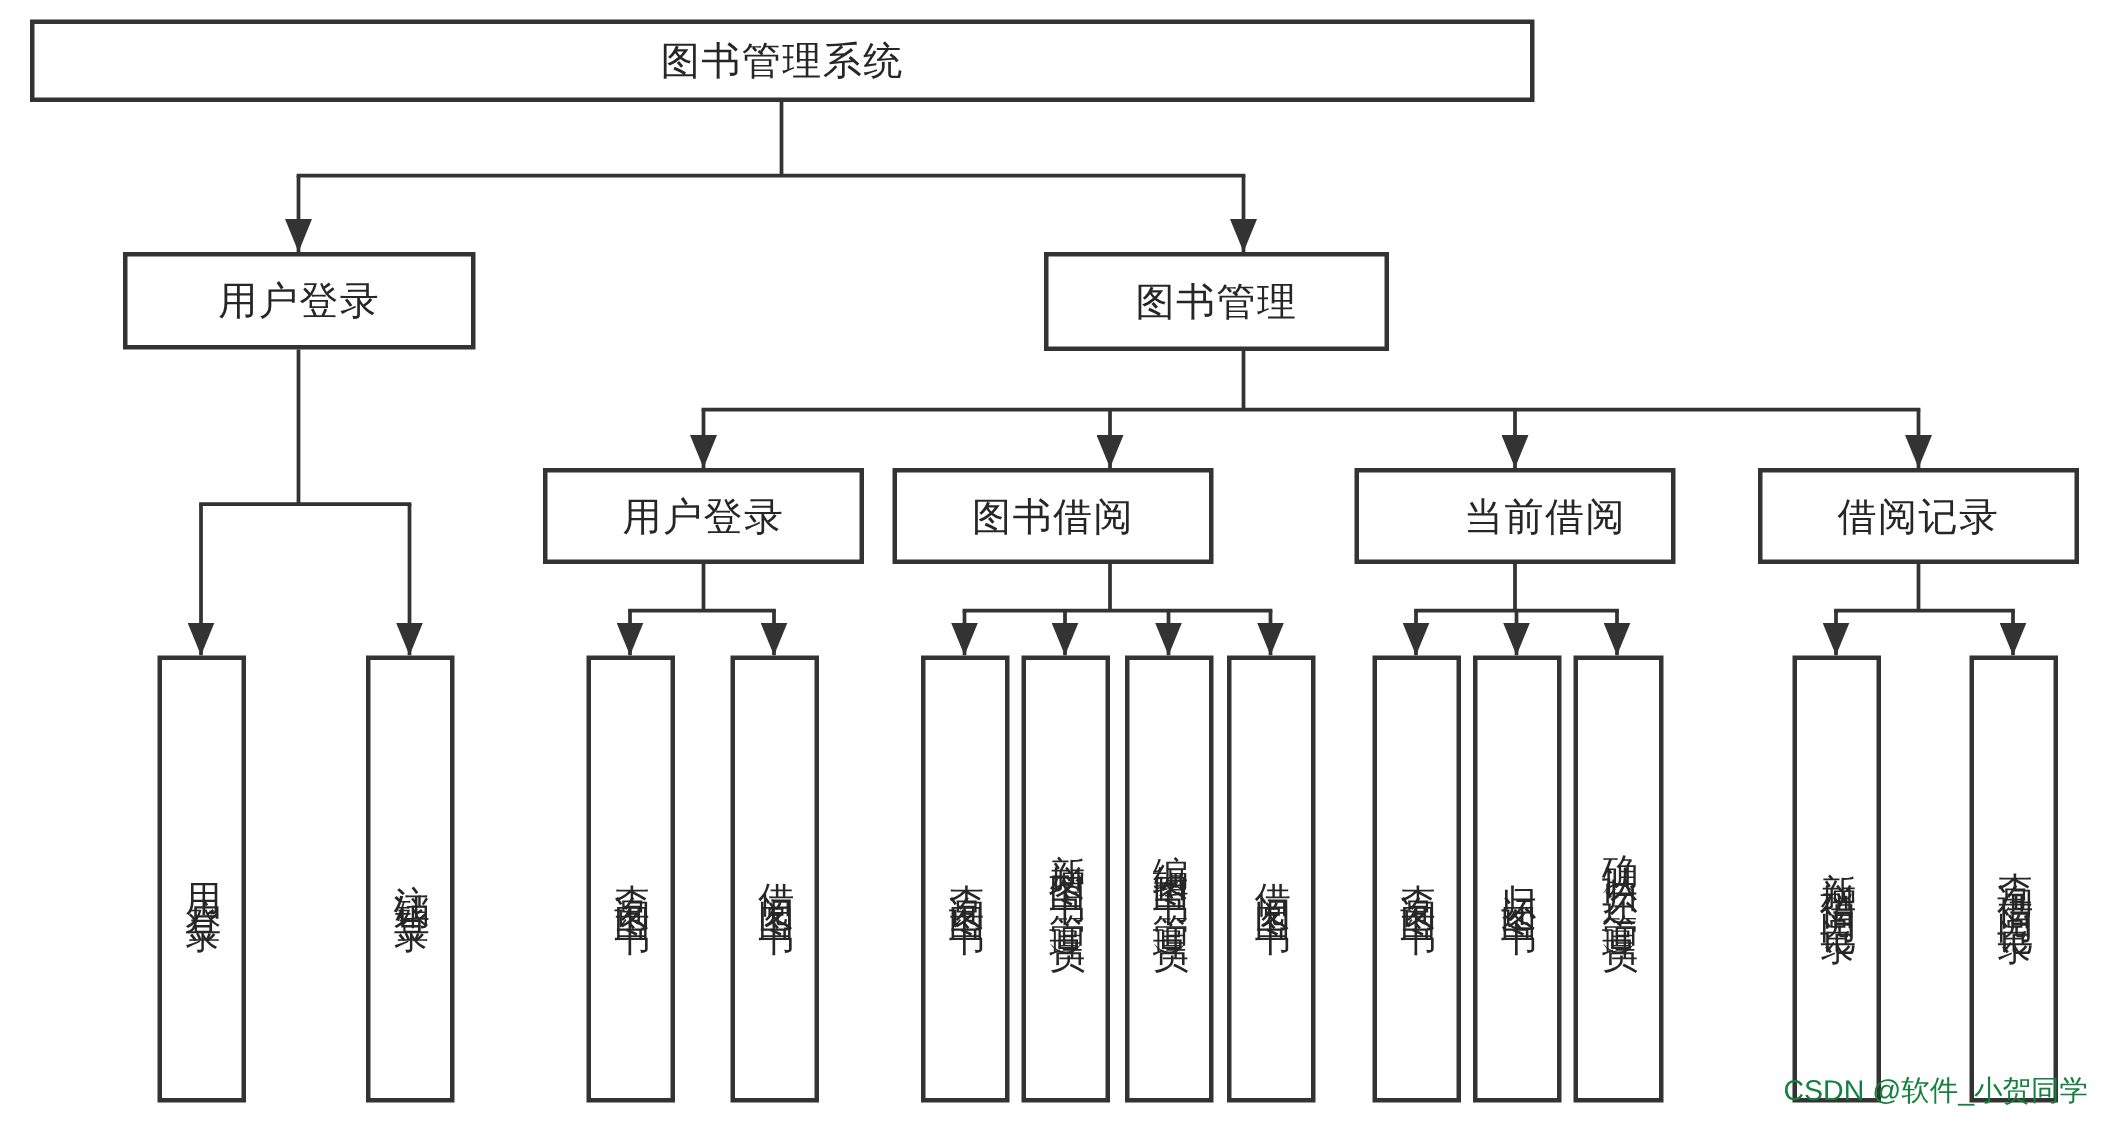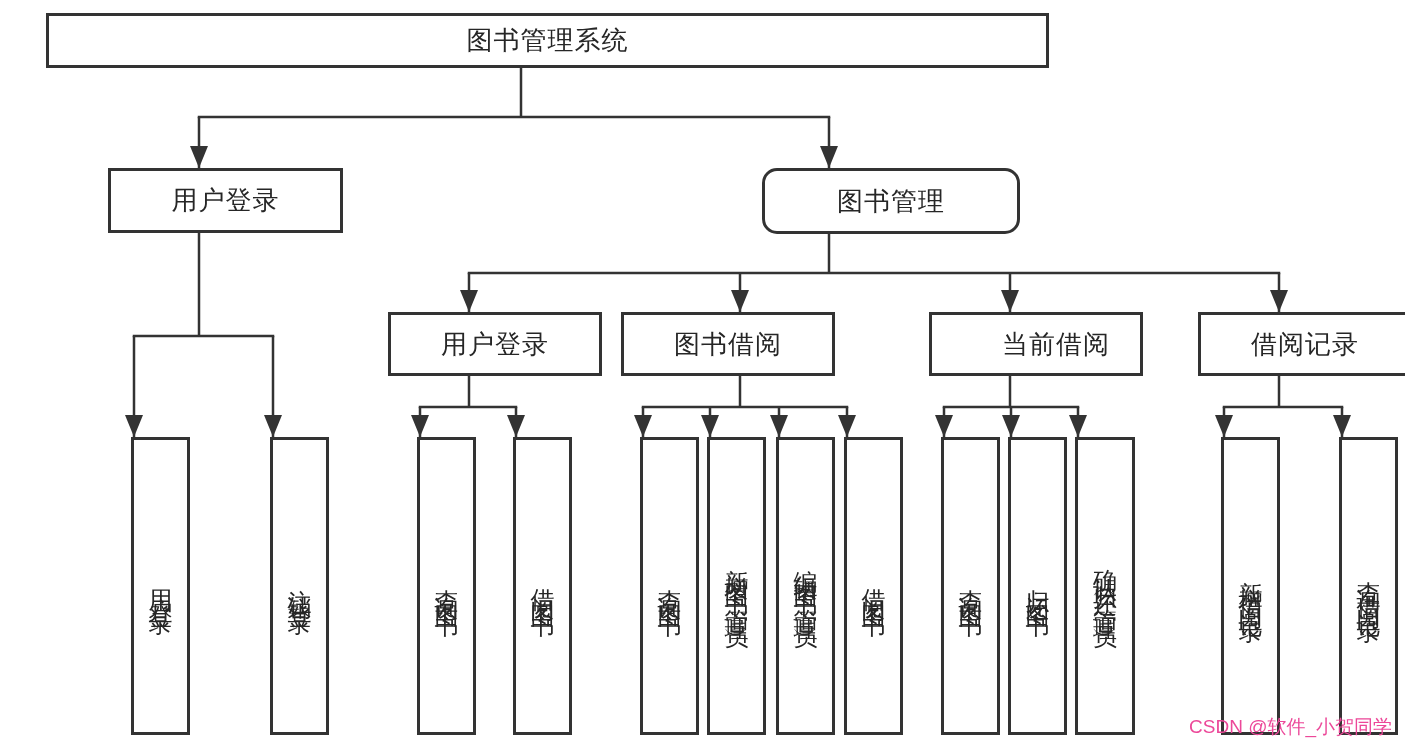--- a/index.html
+++ b/index.html
@@ -20,37 +20,36 @@
   }
   .box {
     position: absolute;
     box-sizing: border-box;
     background: #ffffff;
     border: 3px solid #333333;
     display: flex;
     align-items: center;
     justify-content: center;
     color: #262626;
-    margin-left: 26px;
   }
   .h-box { font-size: 26px; letter-spacing: 1px; white-space: nowrap; }
   .v-box { font-size: 24px; }
   .v-label {
     writing-mode: vertical-rl;
     text-orientation: mixed;
     line-height: 1;
     letter-spacing: 8px;
     white-space: nowrap;
   }
   .watermark {
     position: absolute;
     right: 13px;
     top: 714px;
     font-size: 19px;
-    color: #ec4899;
+    color: #15803d;
     white-space: nowrap;
     z-index: 5;
   }
 </style>
 </head>
 <body>
 
 <div class="stage">
 
   <svg class="connectors" width="1405" height="747" viewBox="0 0 1405 747" aria-hidden="true">
@@ -99,21 +98,21 @@
       <path d="M1279 374 V407"></path>
       <path d="M1224 407 H1342" stroke-linecap="square"></path>
       <path d="M1224 407 V437" marker-end="url(#arw)"></path>
       <path d="M1342 407 V437" marker-end="url(#arw)"></path>
     </g>
   </svg>
 
   <div class="box h-box" style="left:20px; top:13px; width:1003px; height:55px;">图书管理系统</div>
 
   <div class="box h-box" style="left:82px; top:168px; width:235px; height:65px;">用户登录</div>
-  <div class="box h-box" style="left:736px; top:168px; width:258px; height:66px;border-radius:15px;">图书管理</div>
+  <div class="box h-box" style="left:696px; top:168px; width:230px; height:66px;">图书管理</div>
 
   <div class="box h-box" style="left:362px; top:312px; width:214px; height:64px;">用户登录</div>
   <div class="box h-box" style="left:595px; top:312px; width:214px; height:64px;">图书借阅</div>
   <div class="box h-box" style="left:903px; top:312px; width:214px; height:64px;padding-left:40px;">当前借阅</div>
   <div class="box h-box" style="left:1172px; top:312px; width:214px; height:64px;">借阅记录</div>
 
   <div class="box v-box" style="left:105px; top:437px; width:59px; height:298px;">
     <span class="v-label">用户登录</span>
   </div>
   <div class="box v-box" style="left:244px; top:437px; width:59px; height:298px;">

